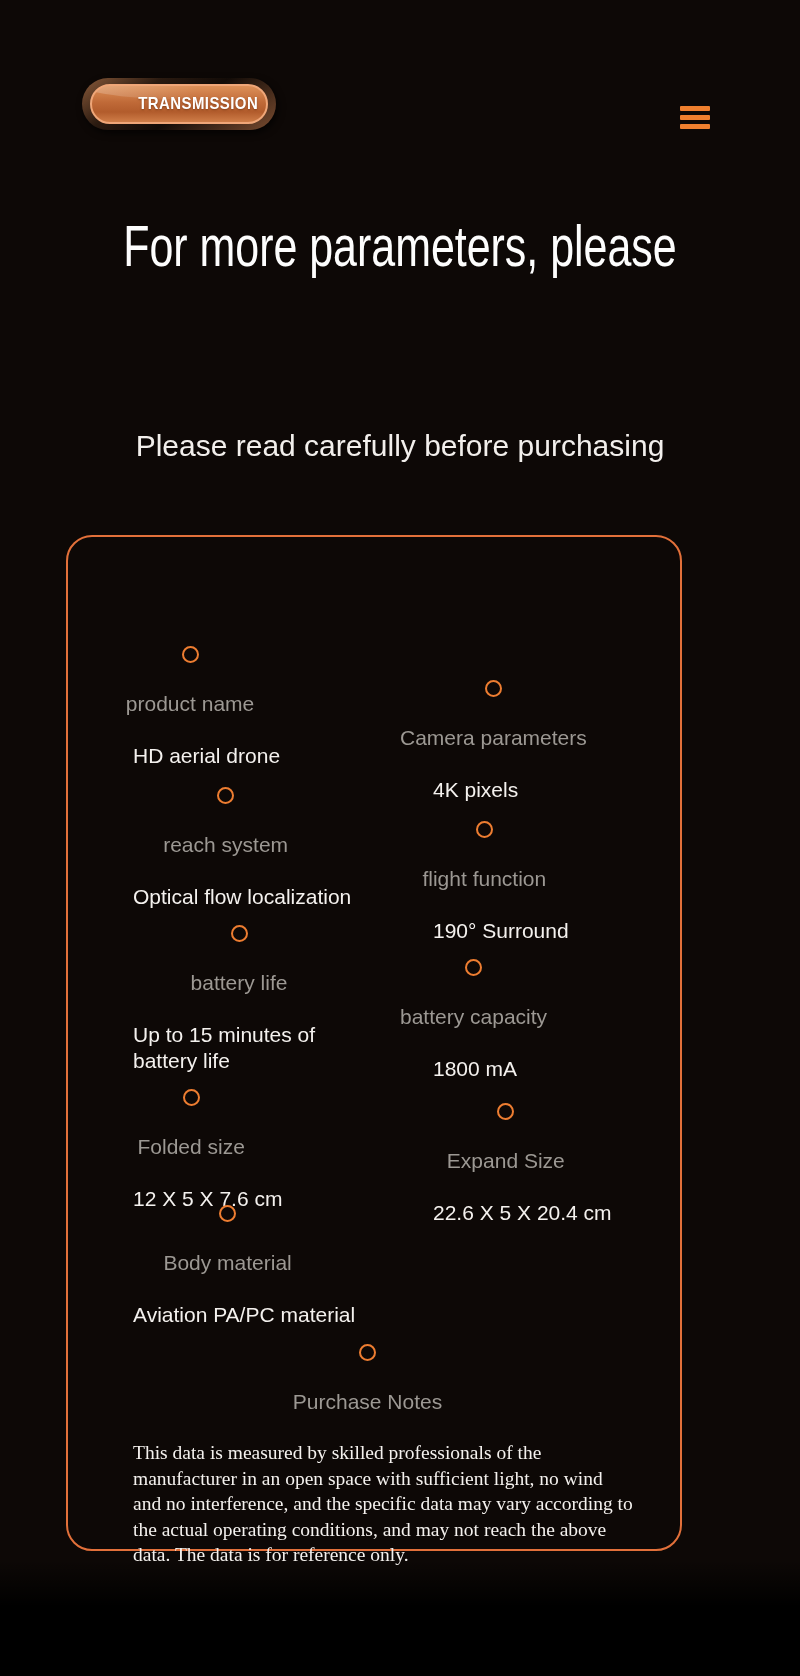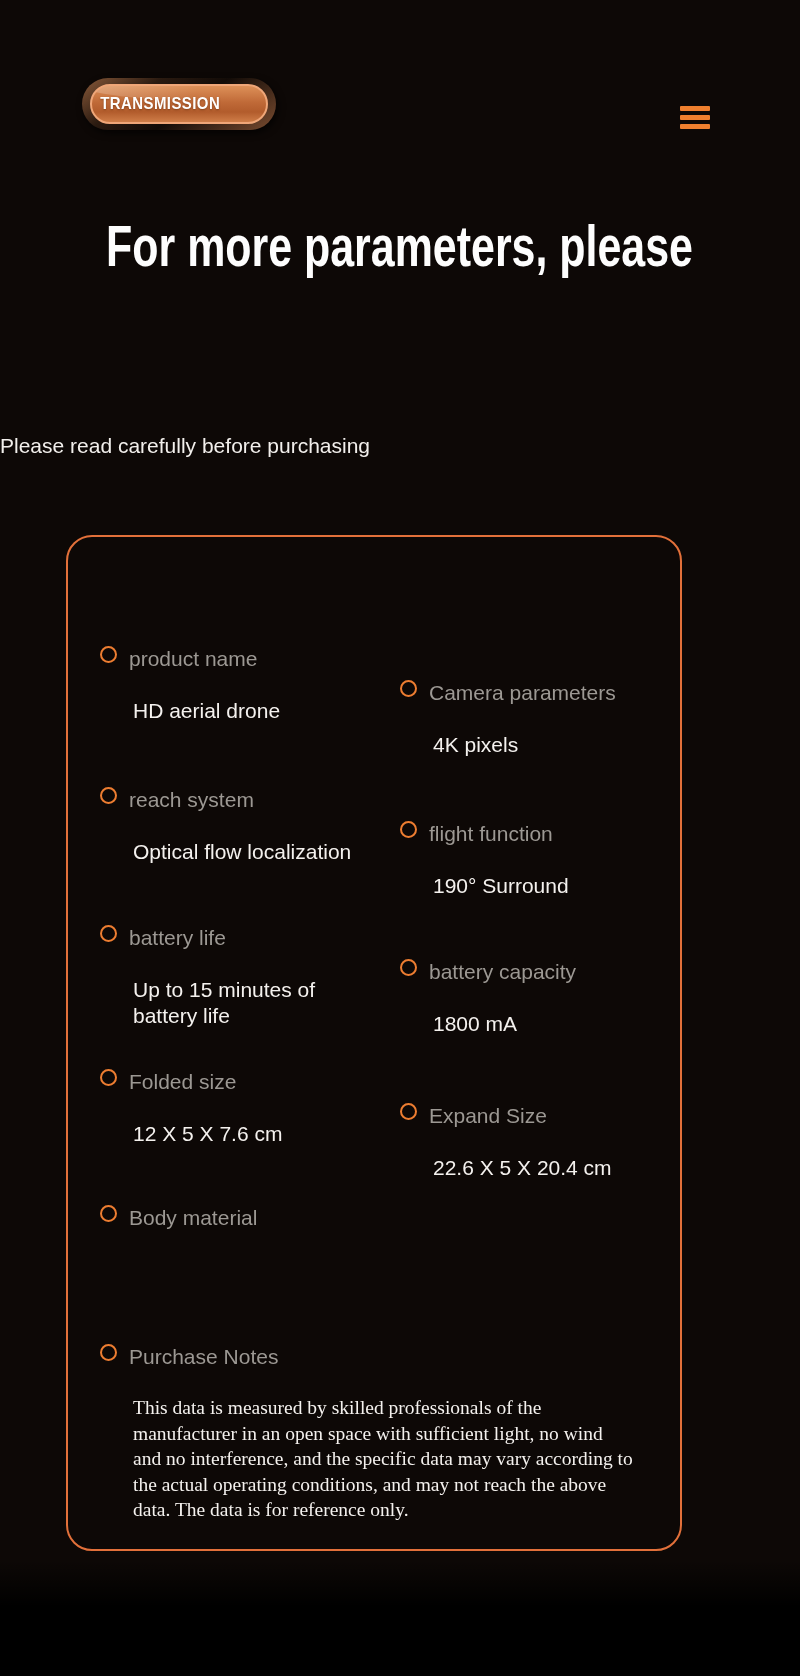--- a/index.html
+++ b/index.html
@@ -15,21 +15,21 @@
     border-radius:26px;
     background:linear-gradient(145deg,#8a5a3a 0%,#2a1a10 30%,#120b07 55%,#7a4c30 100%);
     box-shadow:2px 3px 7px rgba(0,0,0,.7);
     cursor:pointer;
   }
   .badge-inner {
     position:absolute; left:8px; right:8px; top:6px; bottom:6px;
     border-radius:20px;
     background:linear-gradient(180deg,#dd9058 0%,#c06a38 45%,#b25c2c 72%,#cf7d48 100%);
     border:2px solid #efa678;
-    display:flex; align-items:center; justify-content:flex-start;
+    display:flex; align-items:center; justify-content:flex-end;
     overflow:hidden;
   }
   .badge-inner::after {
     content:""; position:absolute; left:-10%; top:-60%; width:120%; height:95%;
     background:linear-gradient(115deg, rgba(255,255,255,.28), rgba(255,255,255,0) 60%);
     border-radius:50%;
   }
   .badge-label {
     position:relative; color:#fff; font-weight:700; font-size:17px;
     letter-spacing:.5px; transform:scaleX(.88);
@@ -37,37 +37,37 @@
   }
 
   
   .menu-btn { position:absolute; left:680px; top:106px; width:30px; height:23px; cursor:pointer; }
   .menu-bar { width:30px; height:5px; background:#ef7f2e; border-radius:1px; margin-bottom:4px; }
   .menu-bar:last-child { margin-bottom:0; }
 
   
   .hero-title {
     position:absolute; top:203px; left:0; width:800px; text-align:center;
-    font-weight:700; font-size:58px; line-height:85px; color:#fdfdfd;
+    font-weight:400; font-size:58px; line-height:85px; color:#fdfdfd;
   }
   .tline { display:inline-block; transform:scaleX(.74); white-space:nowrap; }
   .hero-subtitle {
-    position:absolute; top:431px; left:0; width:800px; 
-    font-size:21px; line-height:30px; color:#f2efec;
+    position:absolute; top:431px; left:0; width:800px; text-align:center;
+    font-size:30px; line-height:30px; color:#f2efec;
   }
 
   
   .panel {
     position:absolute; left:66px; top:535px; width:616px; height:1016px;
     box-sizing:border-box; border:2px solid #e2703a; border-radius:26px;
   }
   .spec { position:absolute; }
   .spec--c1 { left:32px; }
   .spec--c2 { left:332px;margin-top:34px; }
-  .spec-head { display:flex; gap:12px; }
+  .spec-head { display:flex; align-items:center; gap:28px;flex-direction:column; }
   .ring {
     width:17px; height:17px; box-sizing:border-box;
     border:2px solid #ed7d31; border-radius:50%; flex-shrink:0;
   }
   .spec-label { font-size:21px; line-height:26px; color:#9c9893; white-space:nowrap; }
   .spec-value {
     margin:26px 0 0 33px; font-size:21px; line-height:26px; color:#f4f1ee;
   }
   .spec--c1 .spec-value { max-width:245px; }
   .spec--notes .spec-value {
@@ -144,41 +144,42 @@
     </div>
 
     <div class="spec spec--c2" style="top:388px">
       <div class="spec-head">
         <span class="ring"></span>
         <span class="spec-label">battery capacity</span>
       </div>
       <div class="spec-value">1800 mA</div>
     </div>
 
-    <div class="spec spec--c1" style="top:532px">
+    <div class="spec spec--c1" style="top:552px">
       <div class="spec-head">
         <span class="ring"></span>
         <span class="spec-label">Folded size</span>
       </div>
       <div class="spec-value">12 X 5 X 7.6 cm</div>
     </div>
 
     <div class="spec spec--c2" style="top:532px">
       <div class="spec-head">
         <span class="ring"></span>
         <span class="spec-label">Expand Size</span>
       </div>
       <div class="spec-value">22.6 X 5 X 20.4 cm</div>
     </div>
 
     <div class="spec spec--c1" style="top:668px">
       <div class="spec-head">
         <span class="ring"></span>
         <span class="spec-label">Body material</span>
       </div>
+      <div class="spec-value">Aviation PA/PC material</div>
     </div>
 
     <div class="spec spec--c1 spec--notes" style="top:807px">
       <div class="spec-head">
         <span class="ring"></span>
         <span class="spec-label">Purchase Notes</span>
       </div>
       <div class="spec-value">This data is measured by skilled professionals of the manufacturer in an open space with sufficient light, no wind and no interference, and the specific data may vary according to the actual operating conditions, and may not reach the above data. The data is for reference only.</div>
     </div>
 

